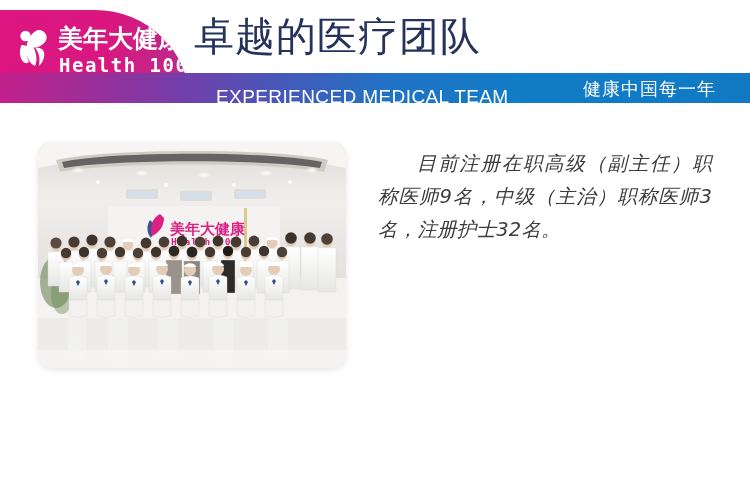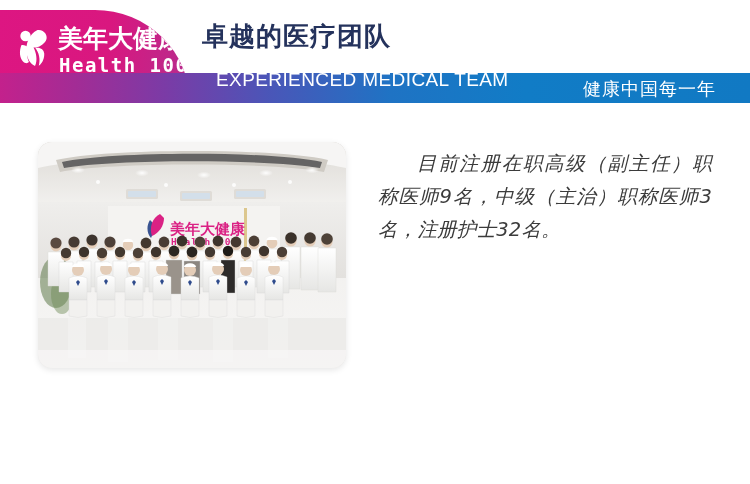--- a/index.html
+++ b/index.html
@@ -81,25 +81,25 @@
     line-height: 11px;
     letter-spacing: 1.6px;
     color: #ffffff;
     white-space: nowrap;
     font-family: "DejaVu Sans", sans-serif;
   }
 
   
   #header-title {
     position: absolute;
-    left: 202px;
+    left: 194px;
     top: 13px;
-    font-size: 26px;
+    font-size: 40px;
     line-height: 46px;
-    font-weight: bold;
+    font-weight: normal;
     color: #24325c;
     letter-spacing: 1px;
     white-space: nowrap;
     font-family: "DejaVu Sans", sans-serif;
   }
 
   
   #banner {
     position: absolute;
     left: 0;
@@ -111,21 +111,21 @@
       #a32c95 10%,
       #7b3ba6 22%,
       #4a56b8 36%,
       #1f73c4 52%,
       #117cc6 70%,
       #1179c3 100%);
   }
   #banner-en {
     position: absolute;
     left: 216px;
-    top: 69px;
+    top: 86px;
     font-size: 19px;
     line-height: 21px;
     color: #ffffff;
     letter-spacing: 0.4px;
     white-space: nowrap;
     font-family: "Liberation Sans", sans-serif;
     text-align: right;
   }
   #banner-cn {
     position: absolute;

